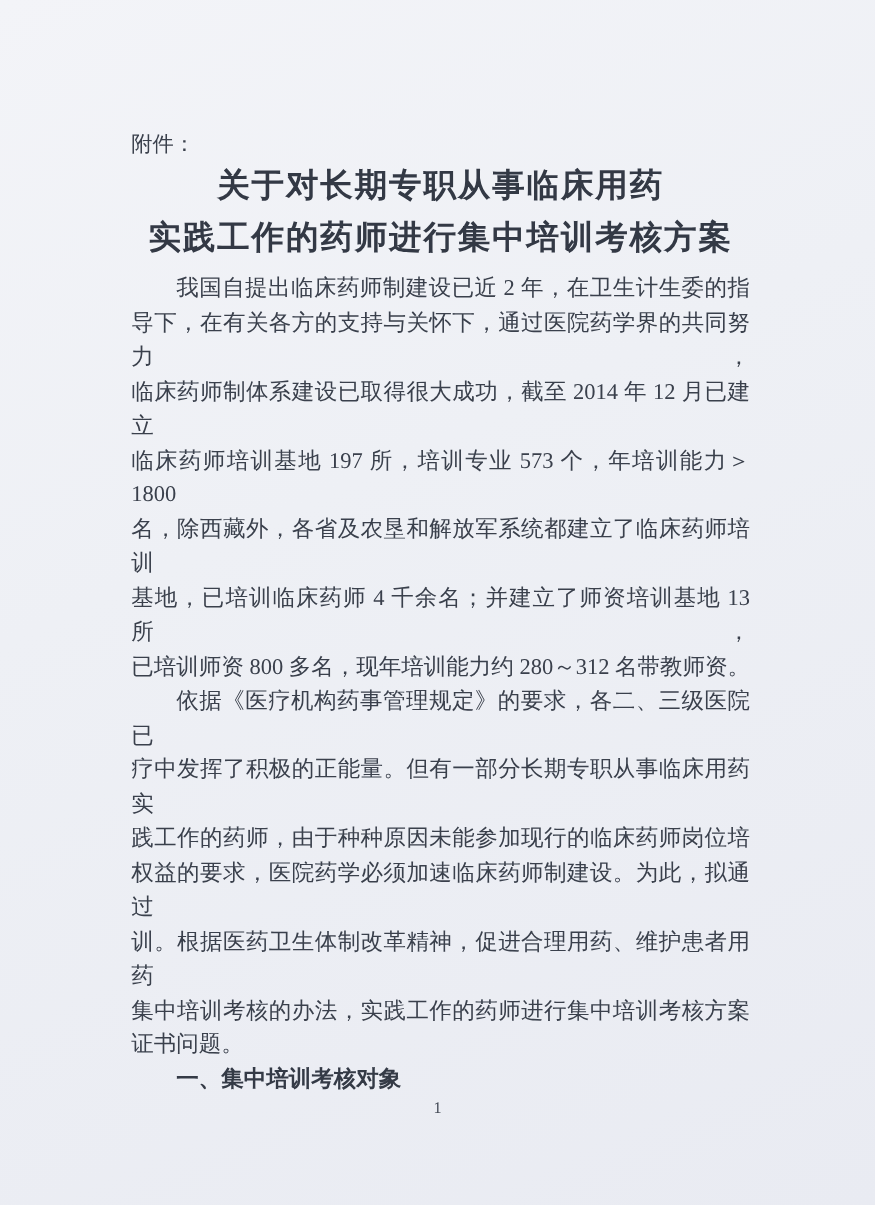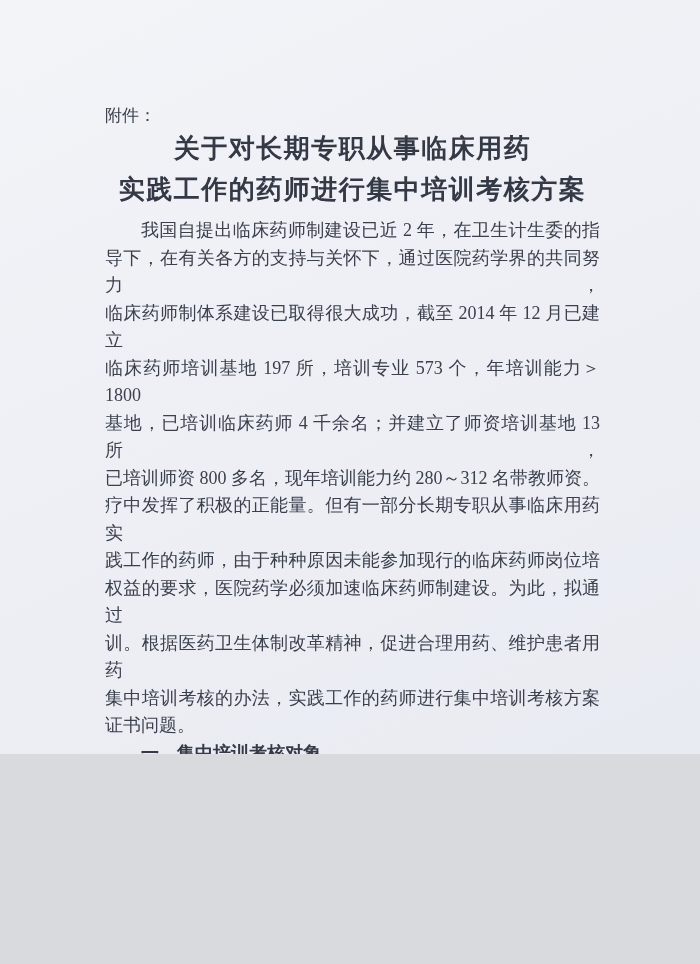--- a/index.html
+++ b/index.html
@@ -3,21 +3,21 @@
 <meta charset="utf-8">
 <style>
   html, body {
     margin: 0;
     padding: 0;
     background: #d8dade;
   }
   .page {
     position: relative;
     width: 700px;
-    height: 754px;
+    height: 964px;
     margin: 0 auto;
     overflow: hidden;
     background: linear-gradient(155deg, #f3f4f8 0%, #eef0f5 40%, #e9ebf2 100%);
     color: #3a404c;
     font-family: "Liberation Serif", "DejaVu Serif", serif;
   }
   .content {
     position: absolute;
     left: 105px;
     right: 100px;
@@ -78,22 +78,24 @@
     <div class="doc-title">
       <div>关于对长期专职从事临床用药</div>
       <div>实践工作的药师进行集中培训考核方案</div>
     </div>
 
     <div class="body-lines">
         <div class="line indent justify">我国自提出临床药师制建设已近 2 年，在卫生计生委的指</div>
         <div class="line justify">导下，在有关各方的支持与关怀下，通过医院药学界的共同努力，</div>
         <div class="line justify">临床药师制体系建设已取得很大成功，截至 2014 年 12 月已建立</div>
         <div class="line justify">临床药师培训基地 197 所，培训专业 573 个，年培训能力＞1800</div>
+        <div class="line justify">名，除西藏外，各省及农垦和解放军系统都建立了临床药师培训</div>
         <div class="line justify">基地，已培训临床药师 4 千余名；并建立了师资培训基地 13 所，</div>
         <div class="line justify">已培训师资 800 多名，现年培训能力约 280～312 名带教师资。</div>
+        <div class="line indent justify">依据《医疗机构药事管理规定》的要求，各二、三级医院已</div>
         <div class="line justify">疗中发挥了积极的正能量。但有一部分长期专职从事临床用药实</div>
         <div class="line justify">践工作的药师，由于种种原因未能参加现行的临床药师岗位培</div>
         <div class="line justify">权益的要求，医院药学必须加速临床药师制建设。为此，拟通过</div>
         <div class="line justify">训。根据医药卫生体制改革精神，促进合理用药、维护患者用药</div>
         <div class="line justify">集中培训考核的办法，实践工作的药师进行集中培训考核方案</div>
         <div class="line">证书问题。</div>
         <div class="line indent bold">一、集中培训考核对象</div>
       </div>
   </div>
 

